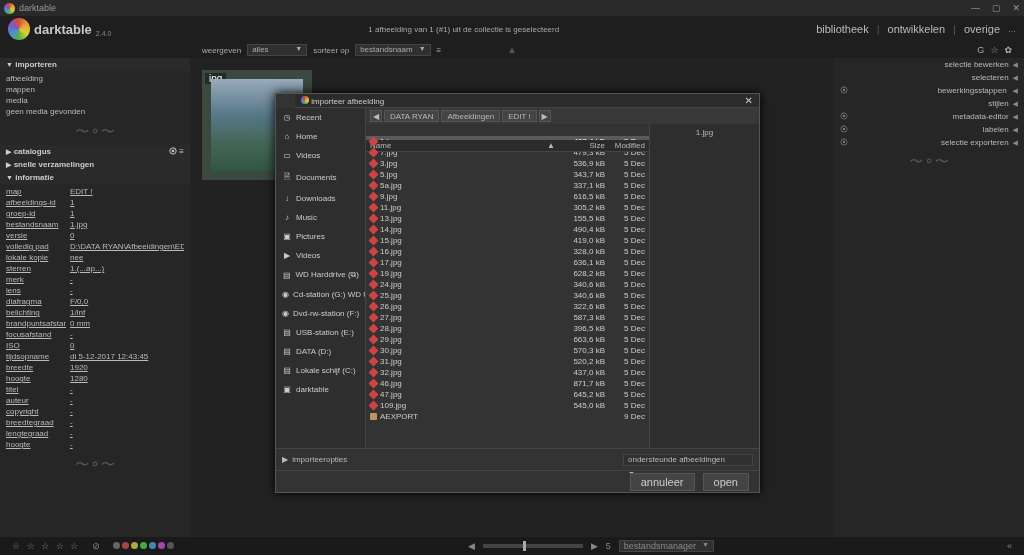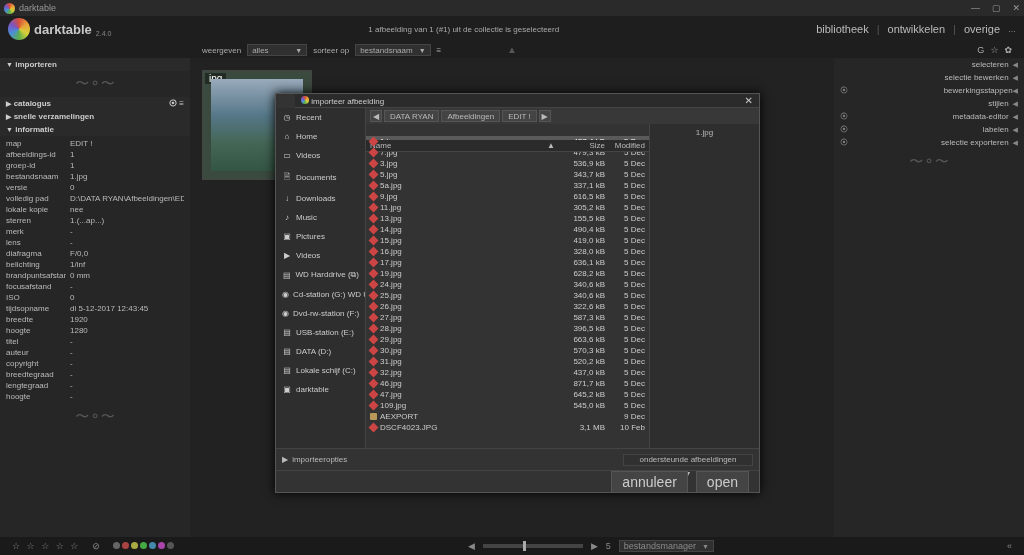--- a/index.html
+++ b/index.html
@@ -18,33 +18,33 @@
   .header{height:26px;display:flex;align-items:center;justify-content:space-between;padding:0 8px;}
   .logo{display:flex;align-items:center;gap:4px;}
   .aperture-lg{width:22px;height:22px;border-radius:50%;background:conic-gradient(#d94f3a,#e8a33a,#d6d03a,#5fae4b,#4a8fd8,#7a56c5,#d94f3a);}
   .logo-text{font-size:13px;font-weight:bold;color:#c8c8c8;}
   .version{font-size:7px;color:#888;margin-top:8px;}
   .collect-info{font-size:8px;color:#aaa;}
   .top-nav{display:flex;gap:8px;font-size:11px;color:#bbb;align-items:center;}
   .top-nav .sep{color:#555;}
   .top-nav span.lnk{cursor:pointer;}
   .top-row2{height:16px;display:flex;justify-content:space-between;align-items:center;padding:0 12px;font-size:8px;color:#aaa;}
-  .combo{display:inline-flex;align-items:center;background:var(--panel);border:1px solid #444;padding:0 4px;height:12px;gap:6px;min-width:60px;justify-content:space-between;}
+  .combo{display:inline-flex;align-items:flex-start;background:var(--panel);border:1px solid #444;padding:0 4px;height:12px;gap:6px;min-width:60px;justify-content:space-between;}
   .combo .arr{font-size:7px;}
   .glyph-row{display:flex;gap:6px;align-items:center;font-size:9px;}
   
   .main{display:flex;height:calc(555px - 16px - 26px - 16px - 18px);}
   .sidebar{width:190px;background:var(--panel-dk);display:flex;flex-direction:column;font-size:8px;overflow:hidden;}
   .sidebar-r{width:190px;background:var(--panel-dk);}
   .center{flex:1;background:#222;position:relative;}
   .panel-hdr{display:flex;align-items:center;justify-content:space-between;background:#2a2a2a;padding:2px 6px;font-weight:bold;color:#ccc;}
   .panel-hdr .tri{font-size:7px;}
   .panel-body{padding:2px 6px;}
   .panel-body .row{padding:1px 0;color:#bbb;}
-  .info-grid{display:grid;grid-template-columns:60px 1fr;gap:0 4px;font-size:8px;}
+  .info-grid{display:grid;grid-template-columns:60px 1fr;gap:0 4px;font-size:8px;text-decoration:underline;}
   .info-grid div{white-space:nowrap;overflow:hidden;padding:1px 0;}
   .flourish{text-align:center;color:#555;font-size:14px;padding:4px 0;}
   .right-row{display:flex;justify-content:flex-end;align-items:center;padding:2px 6px;gap:6px;}
   .right-row.with-circle{justify-content:space-between;}
   .circle{font-size:8px;color:#888;}
   .tri-l{font-size:7px;color:#888;}
   
   .thumb{position:absolute;left:12px;top:12px;width:110px;height:110px;background:#3a4a3e;border:1px solid #444;}
   .thumb .img{position:absolute;inset:8px;background:linear-gradient(#9ab,#578 40%,#465 70%,#354);}
   .thumb .badge{position:absolute;top:2px;left:2px;background:rgba(0,0,0,.4);color:#fff;font-size:10px;padding:0 4px;}
@@ -78,21 +78,21 @@
   .c-name{flex:1;display:flex;align-items:center;gap:3px;}
   .c-size{width:50px;text-align:right;}
   .c-mod{width:40px;text-align:right;}
   .frow{display:flex;font-size:8px;color:#ccc;height:11px;align-items:center;}
   .frow.sel{background:#5a5a5a;color:#fff;}
   .fico{width:7px;height:7px;background:#c44;transform:rotate(45deg);display:inline-block;flex-shrink:0;}
   .fico.folder{background:#b9985a;transform:none;border-radius:1px;}
   .ftable::-webkit-scrollbar{width:10px}.ftable::-webkit-scrollbar-track{background:#2a2a2a}.ftable::-webkit-scrollbar-thumb{background:#555}
   .dlg-opts{height:22px;border-top:1px solid #444;display:flex;align-items:center;padding:0 6px;gap:6px;}
   .opt-expand{display:flex;align-items:center;gap:4px;flex:1;}
-  .btn{background:#444;border:1px solid #555;padding:2px 10px;color:#ccc;font-size:14px;cursor:pointer;}
+  .btn{background:#444;border:1px solid #555;padding:2px 10px;color:#ccc;font-size:11px;cursor:pointer;}
   .dlg-foot{height:22px;border-top:1px solid #444;display:flex;justify-content:flex-end;align-items:center;gap:8px;padding:0 10px;}
   .up-arrow{position:absolute;left:50%;top:44px;color:#555;font-size:10px;transform:translateX(-50%)}
 </style>
 </head>
 <body>
 
 <div class="titlebar">
   <div class="title-left">
     <span class="aperture"></span>
     <span>darktable</span>
@@ -142,20 +142,26 @@
     <span>✿</span>
   </div>
 </div>
 
 <div class="main">
 
   <div class="sidebar">
     <div class="panel-hdr">
       <span><span class="tri">▼</span> <span>importeren</span></span>
     </div>
+    <div class="panel-body" id="import-items">
+        <div class="row">afbeelding</div>
+        <div class="row">mappen</div>
+        <div class="row">media</div>
+        <div class="row">geen media gevonden</div>
+      </div>
     <div class="flourish">〜⚬〜</div>
     <div class="panel-hdr">
       <span><span class="tri">▶</span> <span>catalogus</span></span>
       <span style="font-size:8px">⦿ ≡</span>
     </div>
     <div class="panel-hdr">
       <span><span class="tri">▶</span> <span>snelle verzamelingen</span></span>
     </div>
     <div class="panel-hdr">
       <span><span class="tri">▼</span> <span>informatie</span></span>
@@ -221,33 +227,33 @@
       <div class="img"></div>
     </div>
     <div class="preview-r"></div>
     <span class="edge l">◀</span>
     <span class="edge r">▶</span>
   </div>
 
   <div class="sidebar sidebar-r" id="right-side">
       <div class="right-row">
         <span style="display:flex;gap:4px;align-items:center;">
+          <span>selectie bewerken</span>
+          <span class="tri-l">◀</span>
+        </span>
+      </div>
+      <div class="right-row">
+        <span style="display:flex;gap:4px;align-items:center;">
           <span>selecteren</span>
           <span class="tri-l">◀</span>
         </span>
       </div>
-      <div class="right-row">
-        <span style="display:flex;gap:4px;align-items:center;">
-          <span>selectie bewerken</span>
-          <span class="tri-l">◀</span>
-        </span>
-      </div>
       <div class="right-row with-circle">
         <span class="circle">⦿</span>
-        <span style="display:flex;gap:0;align-items:center;">
+        <span style="display:flex;gap:6px;align-items:center;">
           <span>bewerkingsstappen</span>
           <span class="tri-l">◀</span>
         </span>
       </div>
       <div class="right-row">
         <span style="display:flex;gap:4px;align-items:center;">
           <span>stijlen</span>
           <span class="tri-l">◀</span>
         </span>
       </div>
@@ -589,28 +595,20 @@
                 <div class="c-mod">5 Dec</div>
               </div>
               <div class="frow">
                 <div class="c-name">
                   <span class="fico folder"></span>
                   <span>AEXPORT</span>
                 </div>
                 <div class="c-size"></div>
                 <div class="c-mod">9 Dec</div>
               </div>
-              <div class="frow">
-                <div class="c-name">
-                  <span class="fico"></span>
-                  <span>DSCF4023.JPG</span>
-                </div>
-                <div class="c-size">3,1 MB</div>
-                <div class="c-mod">10 Feb</div>
-              </div>
             </div>
         </div>
         <div class="small-preview">
           <div>1.jpg</div>
         </div>
       </div>
     </div>
   </div>
   <div class="dlg-opts">
     <div class="opt-expand">

